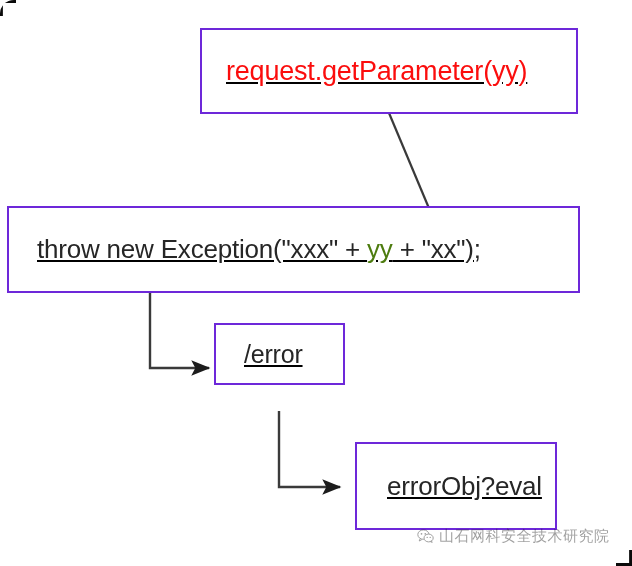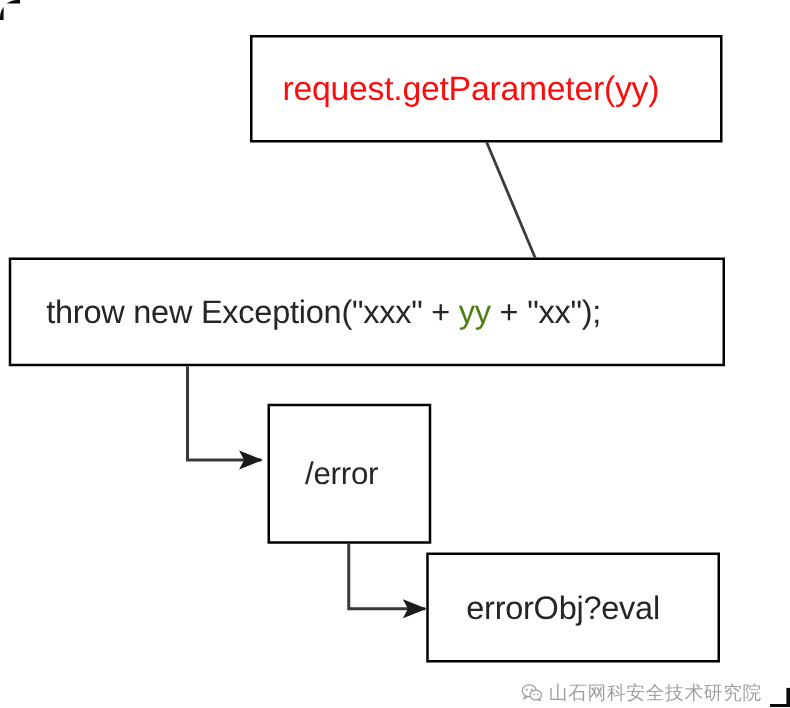--- a/index.html
+++ b/index.html
@@ -12,24 +12,25 @@
     width: 632px;
     height: 566px;
     background: #ffffff;
     overflow: hidden;
     font-family: "Liberation Sans", sans-serif;
   }
   .node {
     position: absolute;
     box-sizing: border-box;
     background: #ffffff;
-    border: 2px solid #000000;
+    border: 2px solid #6d28d9;
     display: flex;
     align-items: center;
     white-space: nowrap;
+    text-decoration: underline;
   }
   .node-label {
     color: #262626;
     font-family: "Liberation Sans", sans-serif;
     letter-spacing: -0.2px;
   }
   
   #node-request {
     left: 200px;
     top: 28px;
@@ -53,31 +54,31 @@
     font-size: 26px;
   }
   #node-throw .red {
     color: #4d7c0f;
   }
   
   #node-error {
     left: 214px;
     top: 323px;
     width: 131px;
-    height: 112px;
+    height: 62px;
     padding-left: 28px;
   }
   #node-error .node-label {
     font-size: 25px;
   }
   
   #node-erroreval {
-    left: 341px;
+    left: 355px;
     top: 442px;
-    width: 235px;
+    width: 202px;
     height: 88px;
     padding-left: 30px;
   }
   #node-erroreval .node-label {
     font-size: 26px;
   }
   
   #connectors {
     position: absolute;
     left: 0;
@@ -101,21 +102,21 @@
   }
   #corner-br {
     right: 0;
     bottom: 0;
     clip-path: polygon(100% 0, 100% 100%, 0 100%, 0 82%, 82% 82%, 82% 0);
   }
   
   #watermark {
     position: absolute;
     left: 417px;
-    top: 545px;
+    top: 527px;
     display: flex;
     align-items: center;
     gap: 5px;
     opacity: 0.42;
   }
   #watermark .wm-text {
     font-family: "DejaVu Sans", sans-serif;
     font-size: 15px;
     color: #1a1a1a;
     white-space: nowrap;

